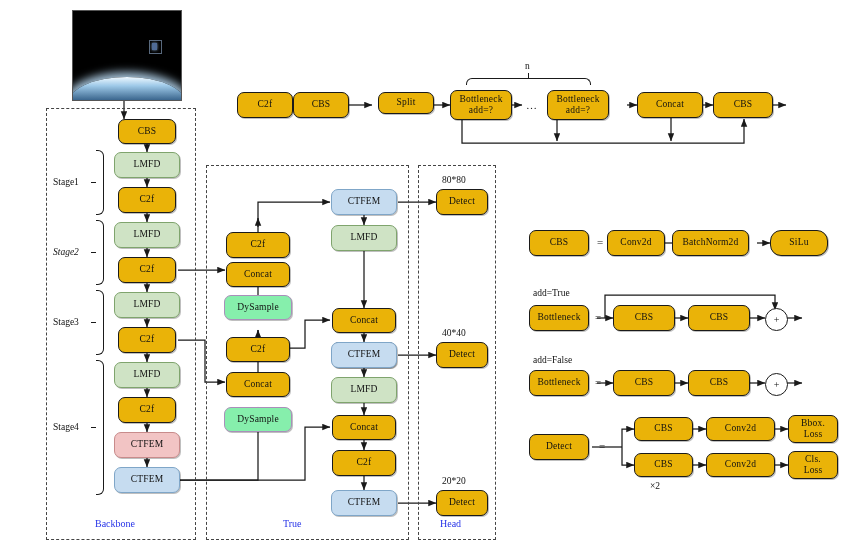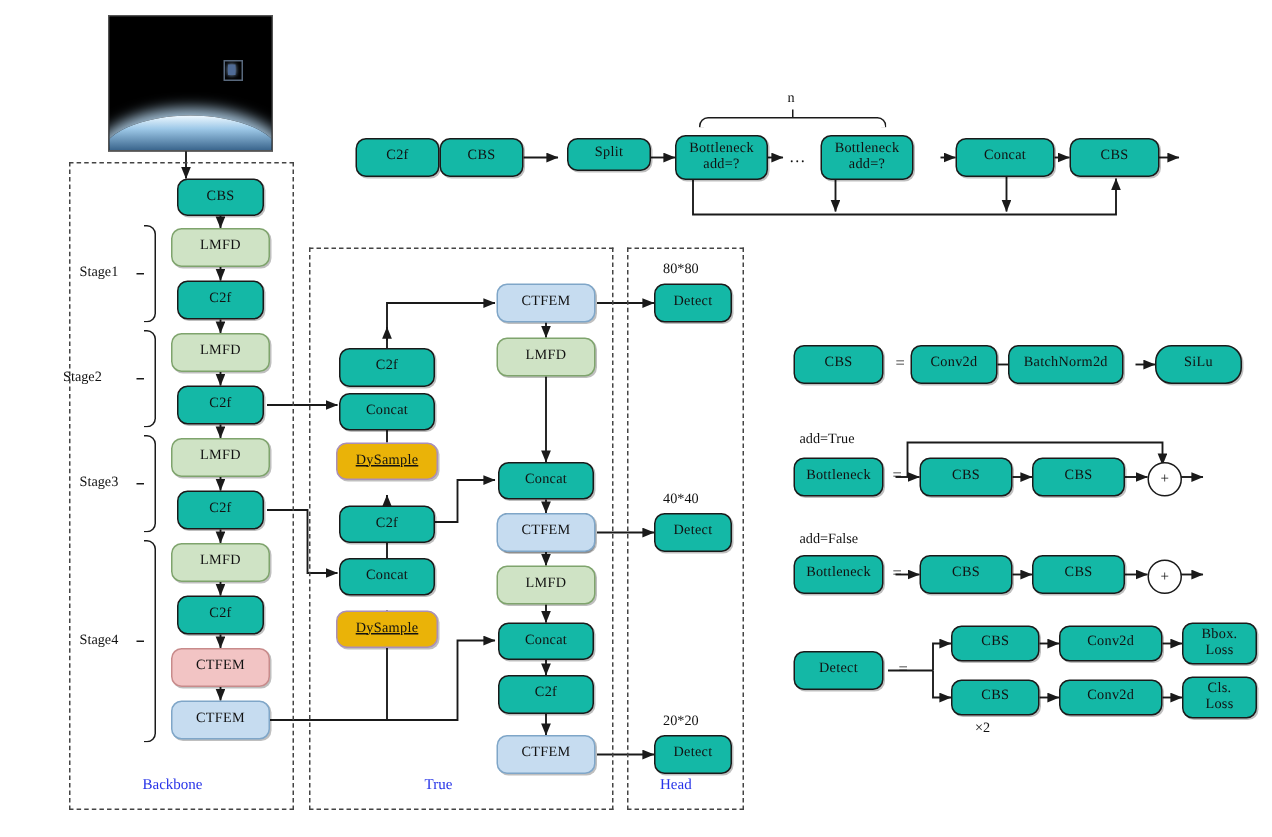--- a/index.html
+++ b/index.html
@@ -8,30 +8,30 @@
     background:#ffffff;
     font-family:"Liberation Serif","DejaVu Serif",serif;
     color:#111;
   }
   #root{position:absolute;inset:0;}
   svg.wires{position:absolute;left:0;top:0;width:848px;height:558px;pointer-events:none;}
 
   
   .node{
     position:absolute;box-sizing:border-box;
-    border:1px solid #1a1a1a;border-radius:7px;background:#14b8a6;
+    border:1px solid #1a1a1a;border-radius:7px;background:#eab308;
     display:flex;align-items:center;justify-content:center;
     text-align:center;line-height:1.05;
     font-size:9.5px;letter-spacing:.2px;
     box-shadow:1px 1px 0 rgba(0,0,0,.25);
   }
   .node.green{background:#cfe3c5;border-color:#7fa46d;}
   .node.red{background:#f2c4c4;border-color:#c88b8b;}
   .node.blue{background:#c6dcf0;border-color:#7fa6c8;}
-  .node.purple{background:#eab308;border-color:#a98fba;text-decoration:underline;}
+  .node.purple{background:#86efac;border-color:#a98fba;}
   .node.two-line{flex-direction:column;line-height:1.15;}
 
   .plain{position:absolute;font-size:9.5px;white-space:nowrap;}
   .lbl-blue{position:absolute;font-size:10px;color:#2633e8;white-space:nowrap;}
   .eq{position:absolute;font-size:11px;}
 
   
   .frame{position:absolute;box-sizing:border-box;border:1.4px dashed #444;background:transparent;}
 
   
@@ -187,21 +187,21 @@
   <div class="node" style="left:118px;top:397px;width:58px;height:26px;">C2f</div>
   <div class="node red" style="left:114px;top:432px;width:66px;height:26px;">CTFEM</div>
   <div class="node blue" style="left:114px;top:467px;width:66px;height:26px;">CTFEM</div>
 
   <div class="brace" style="left:96px;top:150px;height:65px;"></div>
   <div class="brace-tip" style="left:91px;top:182px;"></div>
   <div class="plain" style="left:53px;top:177px;">Stage1</div>
 
   <div class="brace" style="left:96px;top:220px;height:65px;"></div>
   <div class="brace-tip" style="left:91px;top:252px;"></div>
-  <div class="plain" style="left:42px;top:247px;">Stage2</div>
+  <div class="plain" style="left:53px;top:247px;font-style:italic;">Stage2</div>
 
   <div class="brace" style="left:96px;top:290px;height:65px;"></div>
   <div class="brace-tip" style="left:91px;top:322px;"></div>
   <div class="plain" style="left:53px;top:317px;">Stage3</div>
 
   <div class="brace" style="left:96px;top:360px;height:135px;"></div>
   <div class="brace-tip" style="left:91px;top:427px;"></div>
   <div class="plain" style="left:53px;top:422px;">Stage4</div>
 
   <div class="node" style="left:226px;top:232px;width:64px;height:26px;">C2f</div>

